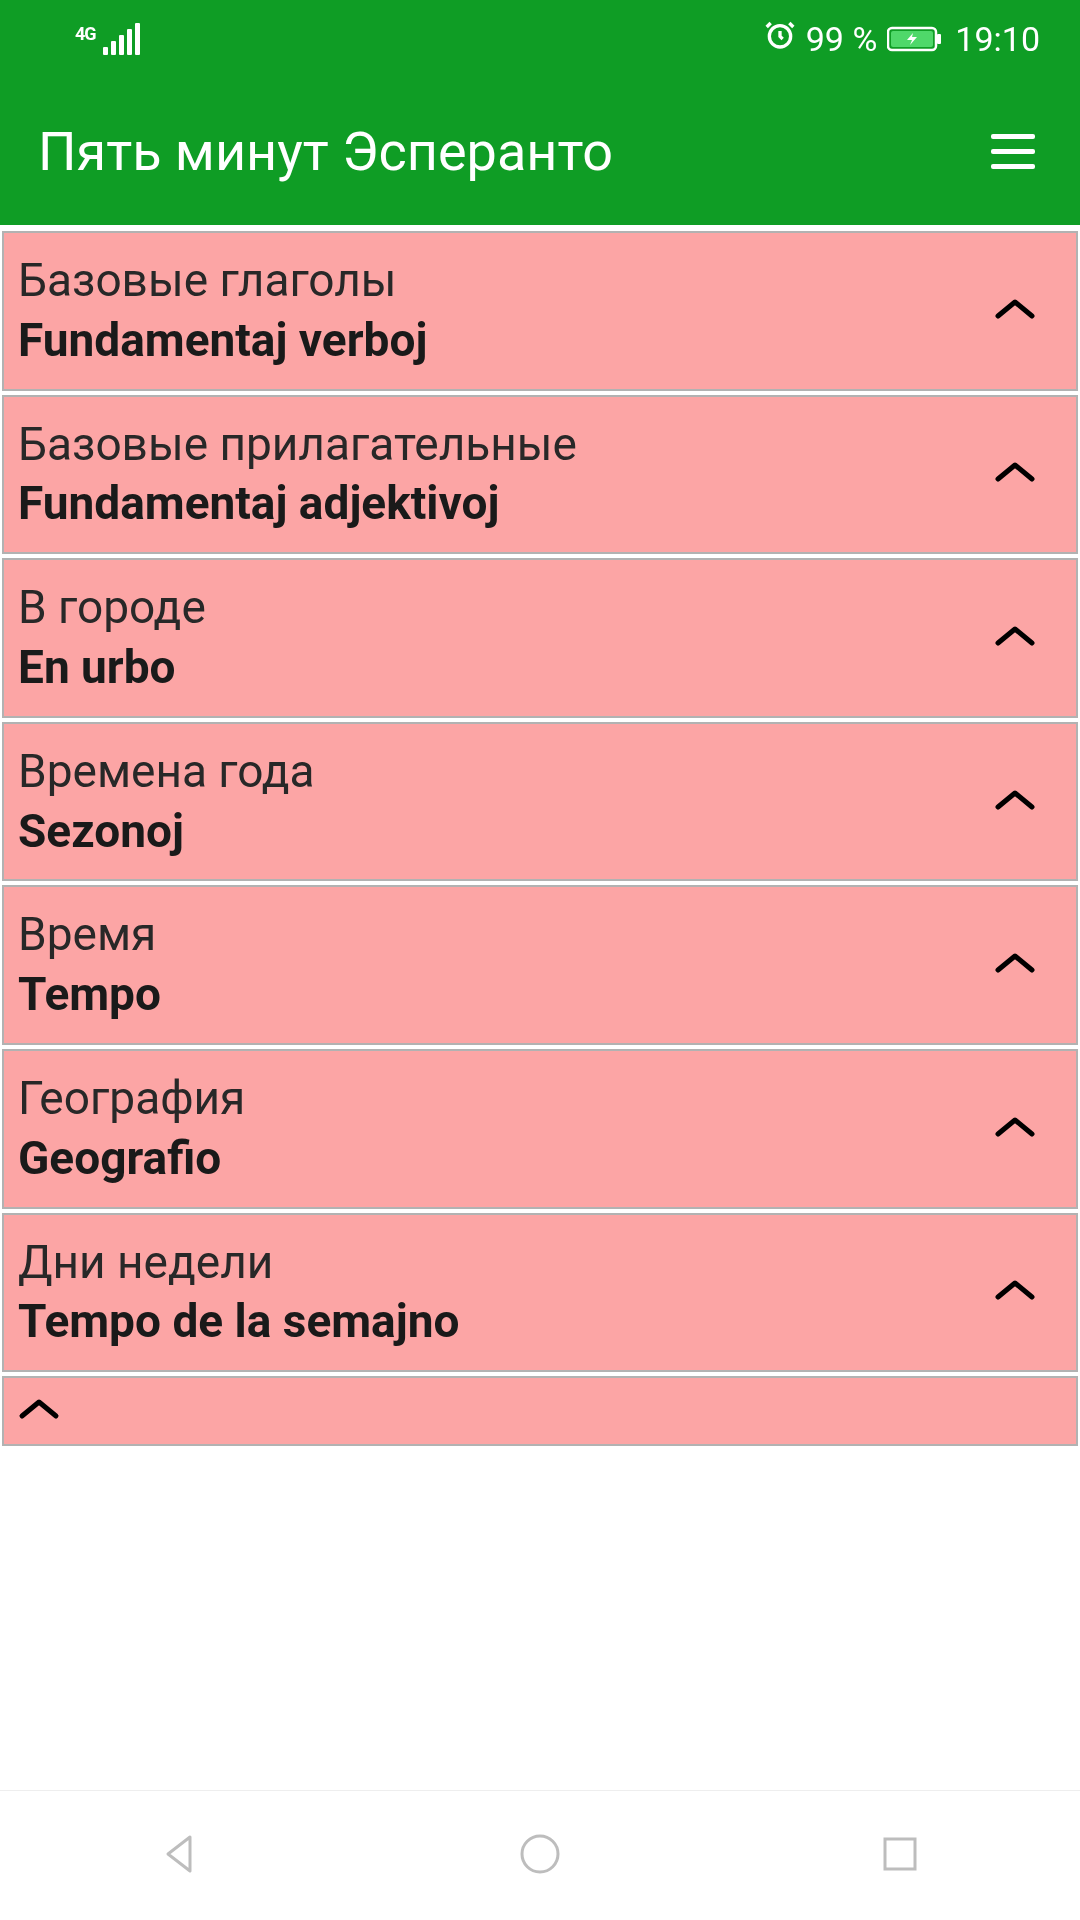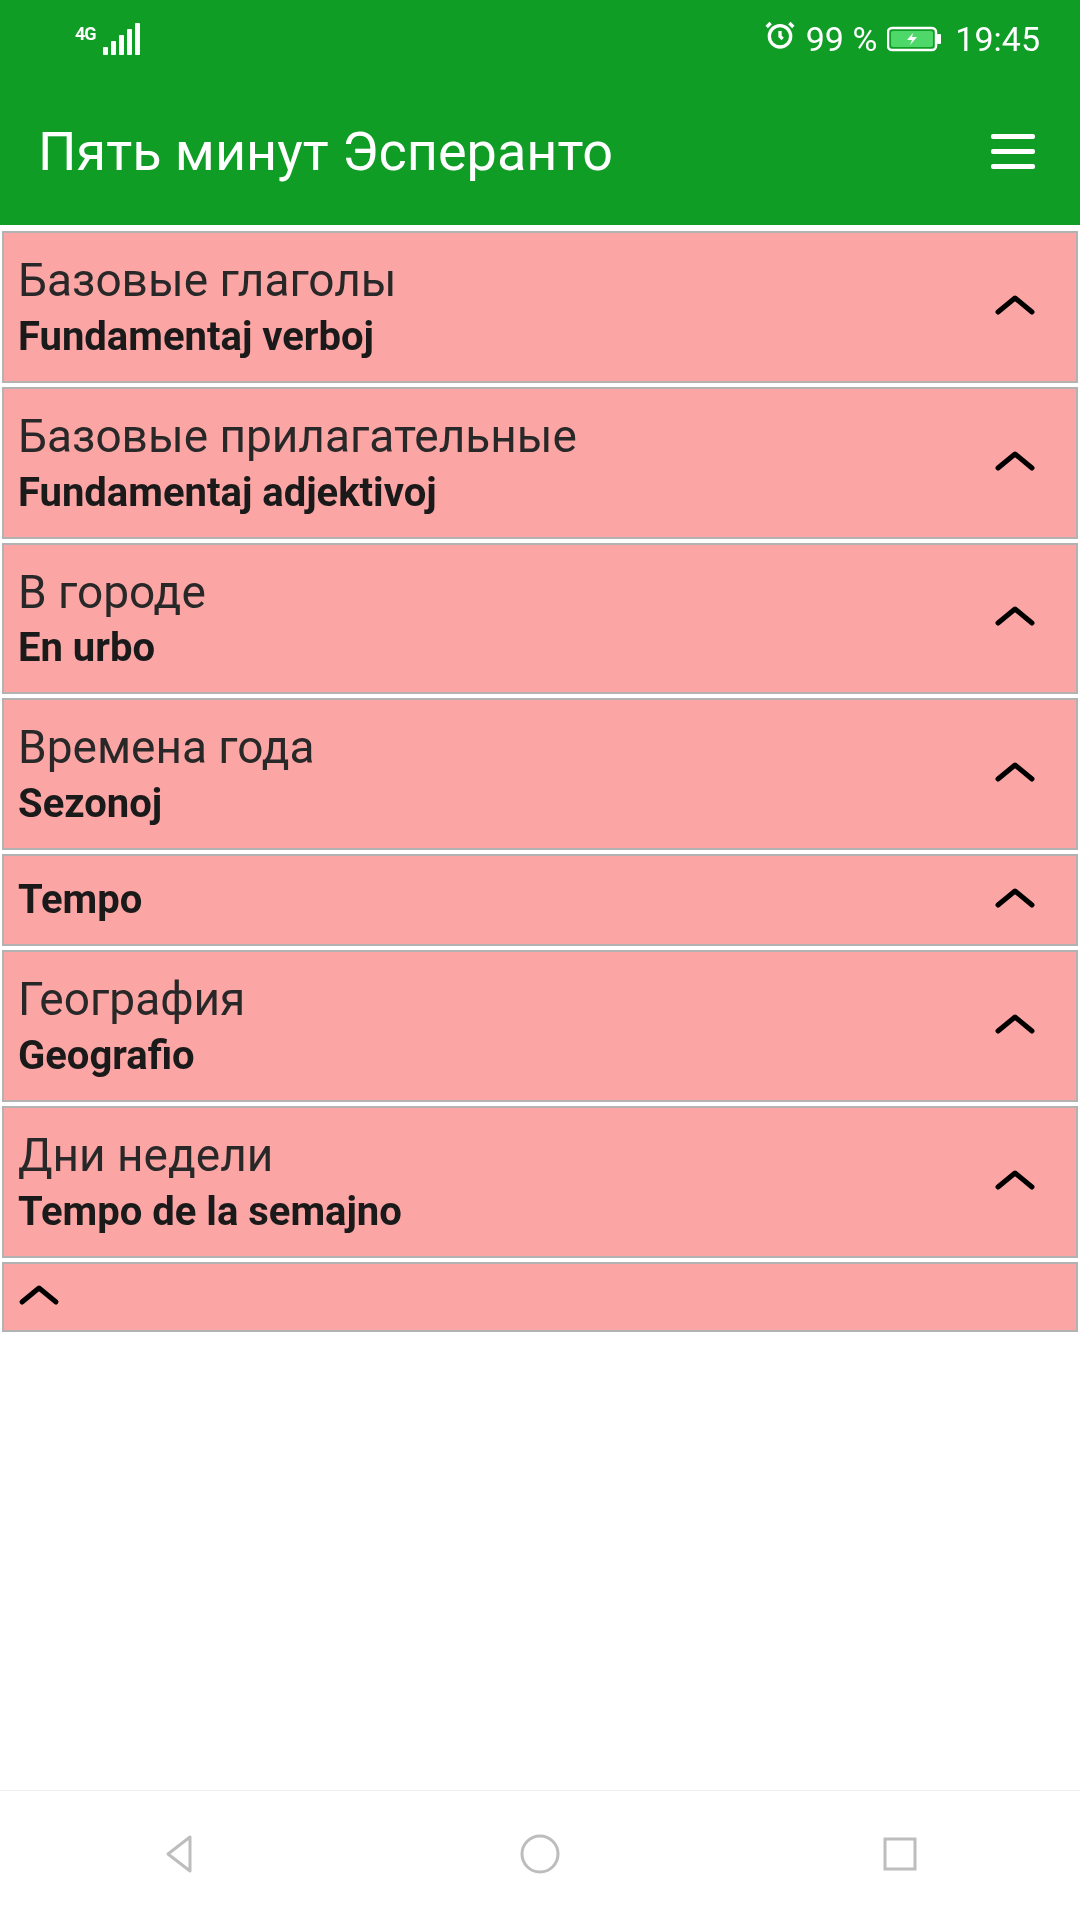--- a/index.html
+++ b/index.html
@@ -139,21 +139,21 @@
     }
 
     .item-title {
       font-size: 46px;
       color: #282828;
       font-weight: 400;
       line-height: 1.3;
     }
 
     .item-subtitle {
-      font-size: 40px;
+      font-size: 46px;
       color: #1a1a1a;
       font-weight: 700;
       line-height: 1.3;
     }
 
     .chevron-icon svg {
       width: 42px;
       height: 26px;
       stroke: #000;
       stroke-width: 5;
@@ -208,21 +208,21 @@
     </span>
     <span>99 %</span>
     <span class="battery-icon">
       <svg viewBox="0 0 58 28">
         <rect x="1" y="3" width="48" height="22" rx="4" stroke="#fff" stroke-width="2.5" fill="none"></rect>
         <rect x="4" y="6" width="42" height="16" rx="2" fill="#4fd86a"></rect>
         <rect x="50" y="9" width="4" height="10" rx="1" fill="#fff"></rect>
         <path d="M26 8 L20 15 L25 15 L23 20 L30 12 L25 12 Z" fill="#fff"></path>
       </svg>
     </span>
-    <span>19:45</span>
+    <span>19:10</span>
   </div>
 </div>
 
 <div class="app-bar">
   <span class="app-title">Пять минут Эсперанто</span>
   <div class="menu-icon">
     <span class="menu-line"></span>
     <span class="menu-line"></span>
     <span class="menu-line"></span>
   </div>
@@ -264,20 +264,21 @@
       <span class="item-title">Времена года</span>
       <span class="item-subtitle">Sezonoj</span>
     </div>
     <span class="chevron-icon"><svg viewBox="0 0 42 26">
           <path d="M4 20 L21 6 L38 20"></path>
         </svg></span>
   </div>
 
   <div class="list-item">
     <div class="item-text">
+      <span class="item-title">Время</span>
       <span class="item-subtitle">Tempo</span>
     </div>
     <span class="chevron-icon"><svg viewBox="0 0 42 26">
           <path d="M4 20 L21 6 L38 20"></path>
         </svg></span>
   </div>
 
   <div class="list-item">
     <div class="item-text">
       <span class="item-title">География</span>

